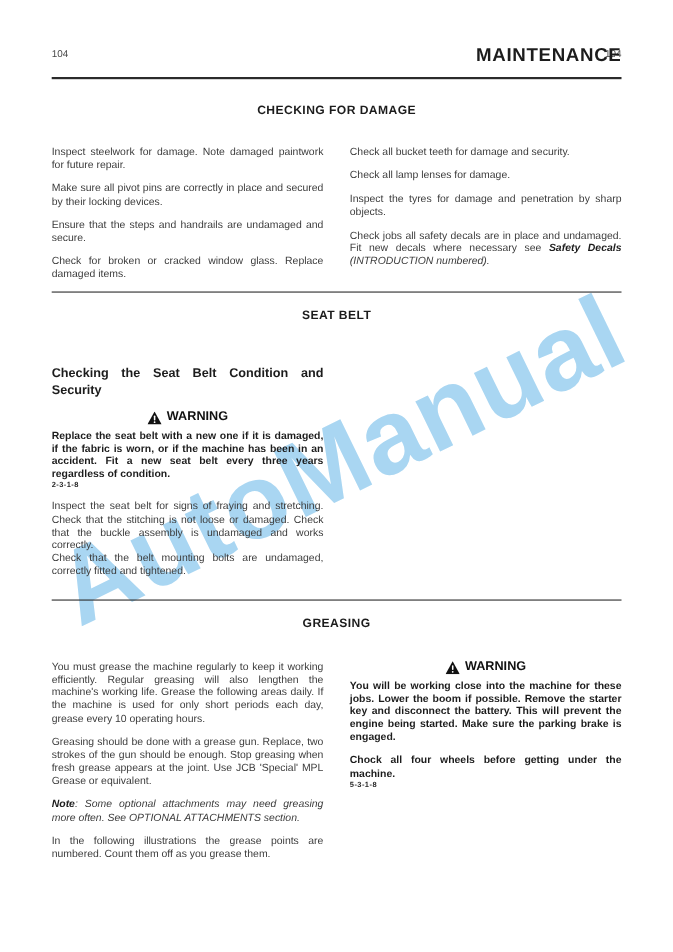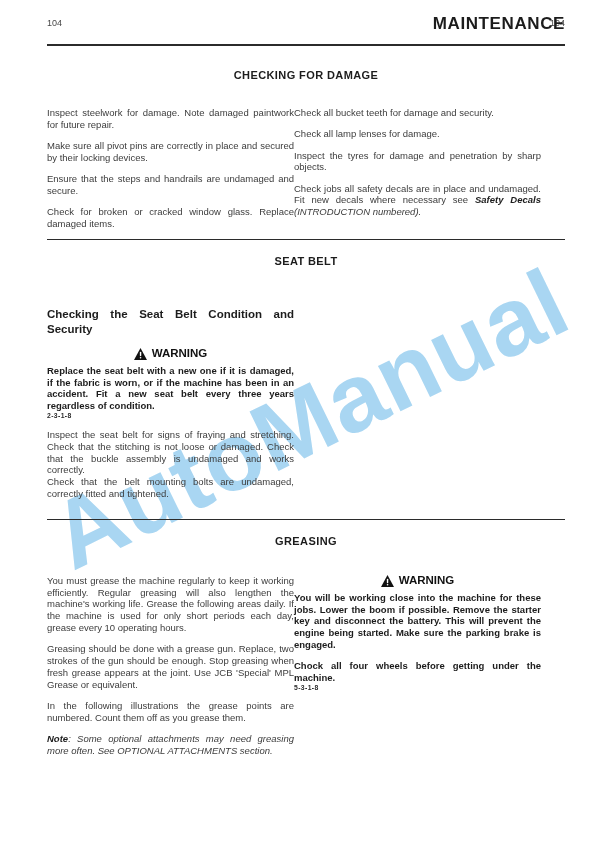--- a/index.html
+++ b/index.html
@@ -21,21 +21,21 @@
     font-weight: bold;
     letter-spacing: 1px;
     white-space: nowrap;
     transform: rotate(-26deg);
     transform-origin: center;
     user-select: none;
   }
   .content {
     position: relative;
     z-index: 1;
-    padding: 17px 47px 0 47px;
+    padding: 43px 47px 0 47px;
   }
   
   .header { position: relative; height: 14px; }
   .pageno { font-size: 9px; color: #474747; line-height: 12px; }
   .pageno.left  { float: left; }
   .pageno.right { float: right; }
   .doc-title {
     position: absolute; left: 0; right: 0; top: 0;
     text-align: right;
     font-size: 17px; font-weight: bold; color: #1c1c1c;
@@ -45,21 +45,21 @@
   .rule-thin  { border: none; border-top: 1.3px solid #2b2b2b; margin: 0; }
   .sec-title {
     text-align: center;
     font-size: 11px; font-weight: bold; color: #1c1c1c;
     letter-spacing: 0.4px; line-height: 13px;
   }
   #damage-title   { margin-top: 23px; }
   #seatbelt-title { margin-top: 15px; }
   #greasing-title { margin-top: 15px; }
 
-  .cols { display: flex; }
+  .cols { display: flex; gap: 24px; }
   .col  { width: 247px; flex: none; text-align: justify;
           font-size: 9.5px; line-height: 11.8px; }
   #damage-cols   { margin-top: 25px; }
   #seatbelt-cols { margin-top: 39px; }
   #greasing-cols { margin-top: 27px; }
 
   .col p { margin: 0 0 9.5px 0; }
   .col p:last-child { margin-bottom: 0; }
   .col p.tight { margin: 0; }
 
@@ -148,22 +148,22 @@
       <div class="col"></div>
     </div>
 
     <hr class="rule-thin" id="rule-greasing">
     <div class="sec-title" id="greasing-title">GREASING</div>
 
     <div class="cols" id="greasing-cols">
       <div class="col">
         <p>You must grease the machine regularly to keep it working efficiently. Regular greasing will also lengthen the machine's working life. Grease the following areas daily. If the machine is used for only short periods each day, grease every 10 operating hours.</p>
         <p>Greasing should be done with a grease gun. Replace, two strokes of the gun should be enough. Stop greasing when fresh grease appears at the joint. Use JCB 'Special' MPL Grease or equivalent.</p>
+        <p><span class="note-label">Note</span><span class="note-text">: Some optional attachments may need greasing more often. See OPTIONAL ATTACHMENTS section.</span></p>
         <p>In the following illustrations the grease points are numbered. Count them off as you grease them.</p>
-        <p><span class="note-label">Note</span><span class="note-text">: Some optional attachments may need greasing more often. See OPTIONAL ATTACHMENTS section.</span></p>
       </div>
       <div class="col">
         <div class="warn-head">
           <svg class="warn-icon" viewBox="0 0 24 22" aria-hidden="true">
             <path d="M12 0 L24 22 H0 Z" fill="#111"></path>
             <rect x="10.8" y="7" width="2.6" height="8" rx="1.2" fill="#fff"></rect>
             <circle cx="12.1" cy="18" r="1.5" fill="#fff"></circle>
           </svg>
           <span>WARNING</span>
         </div>

